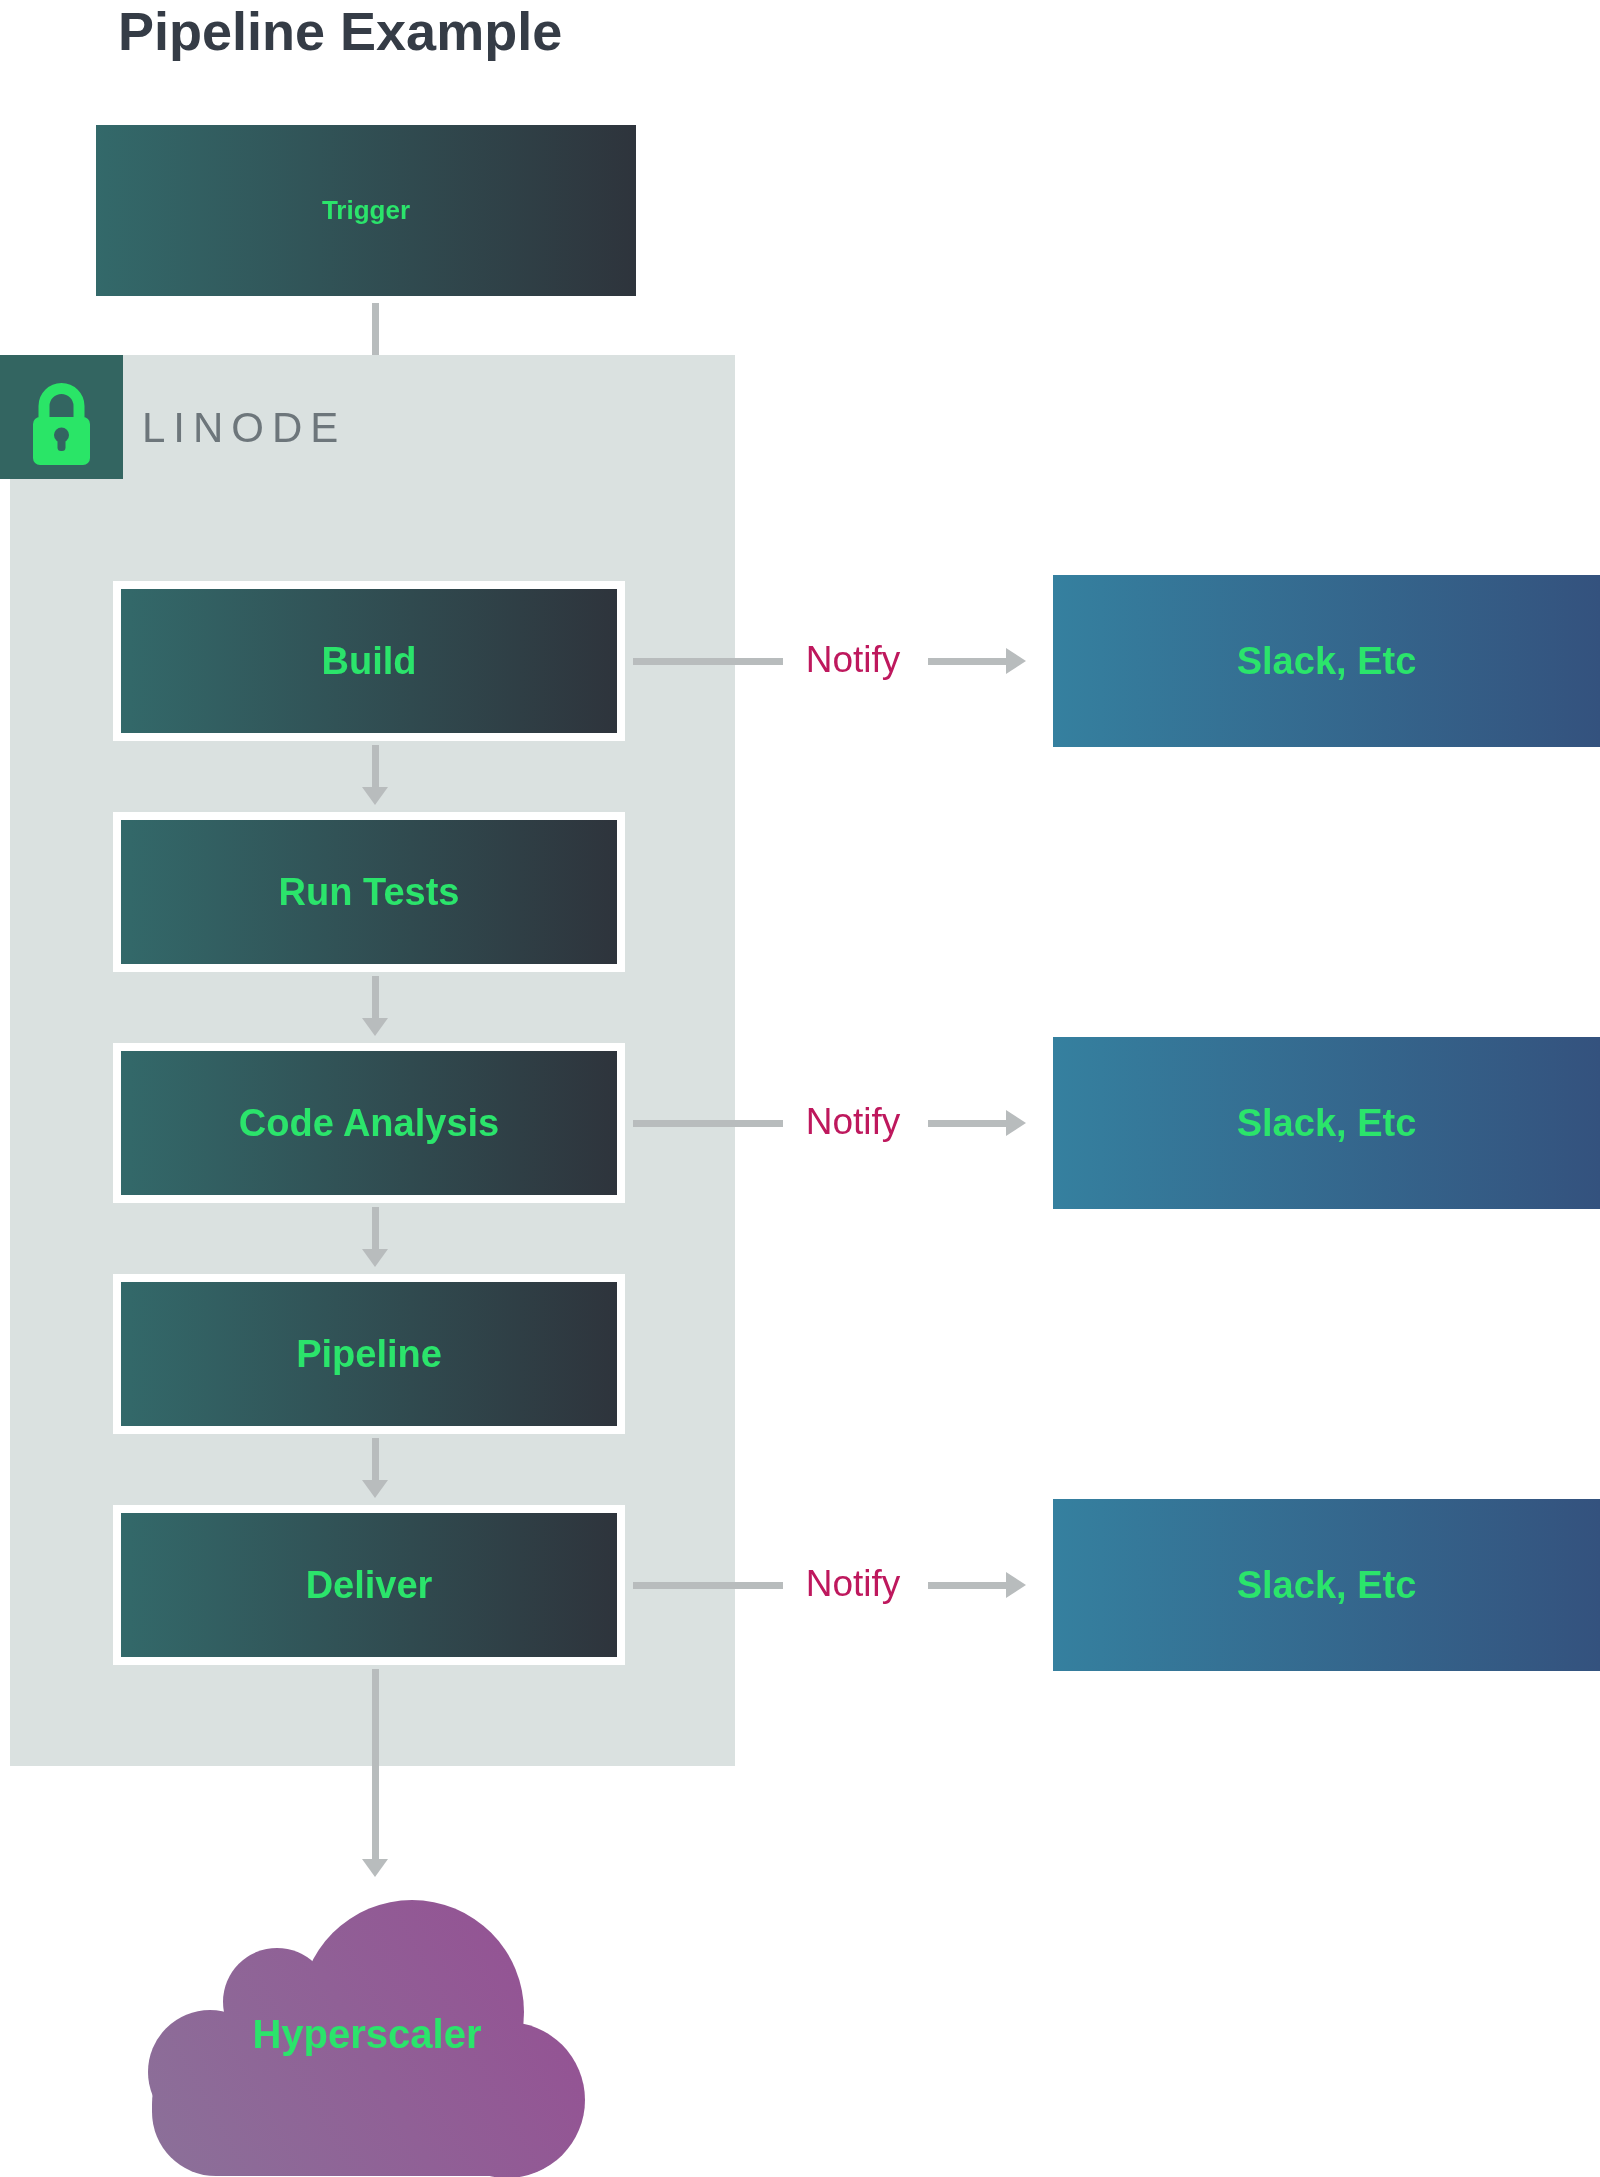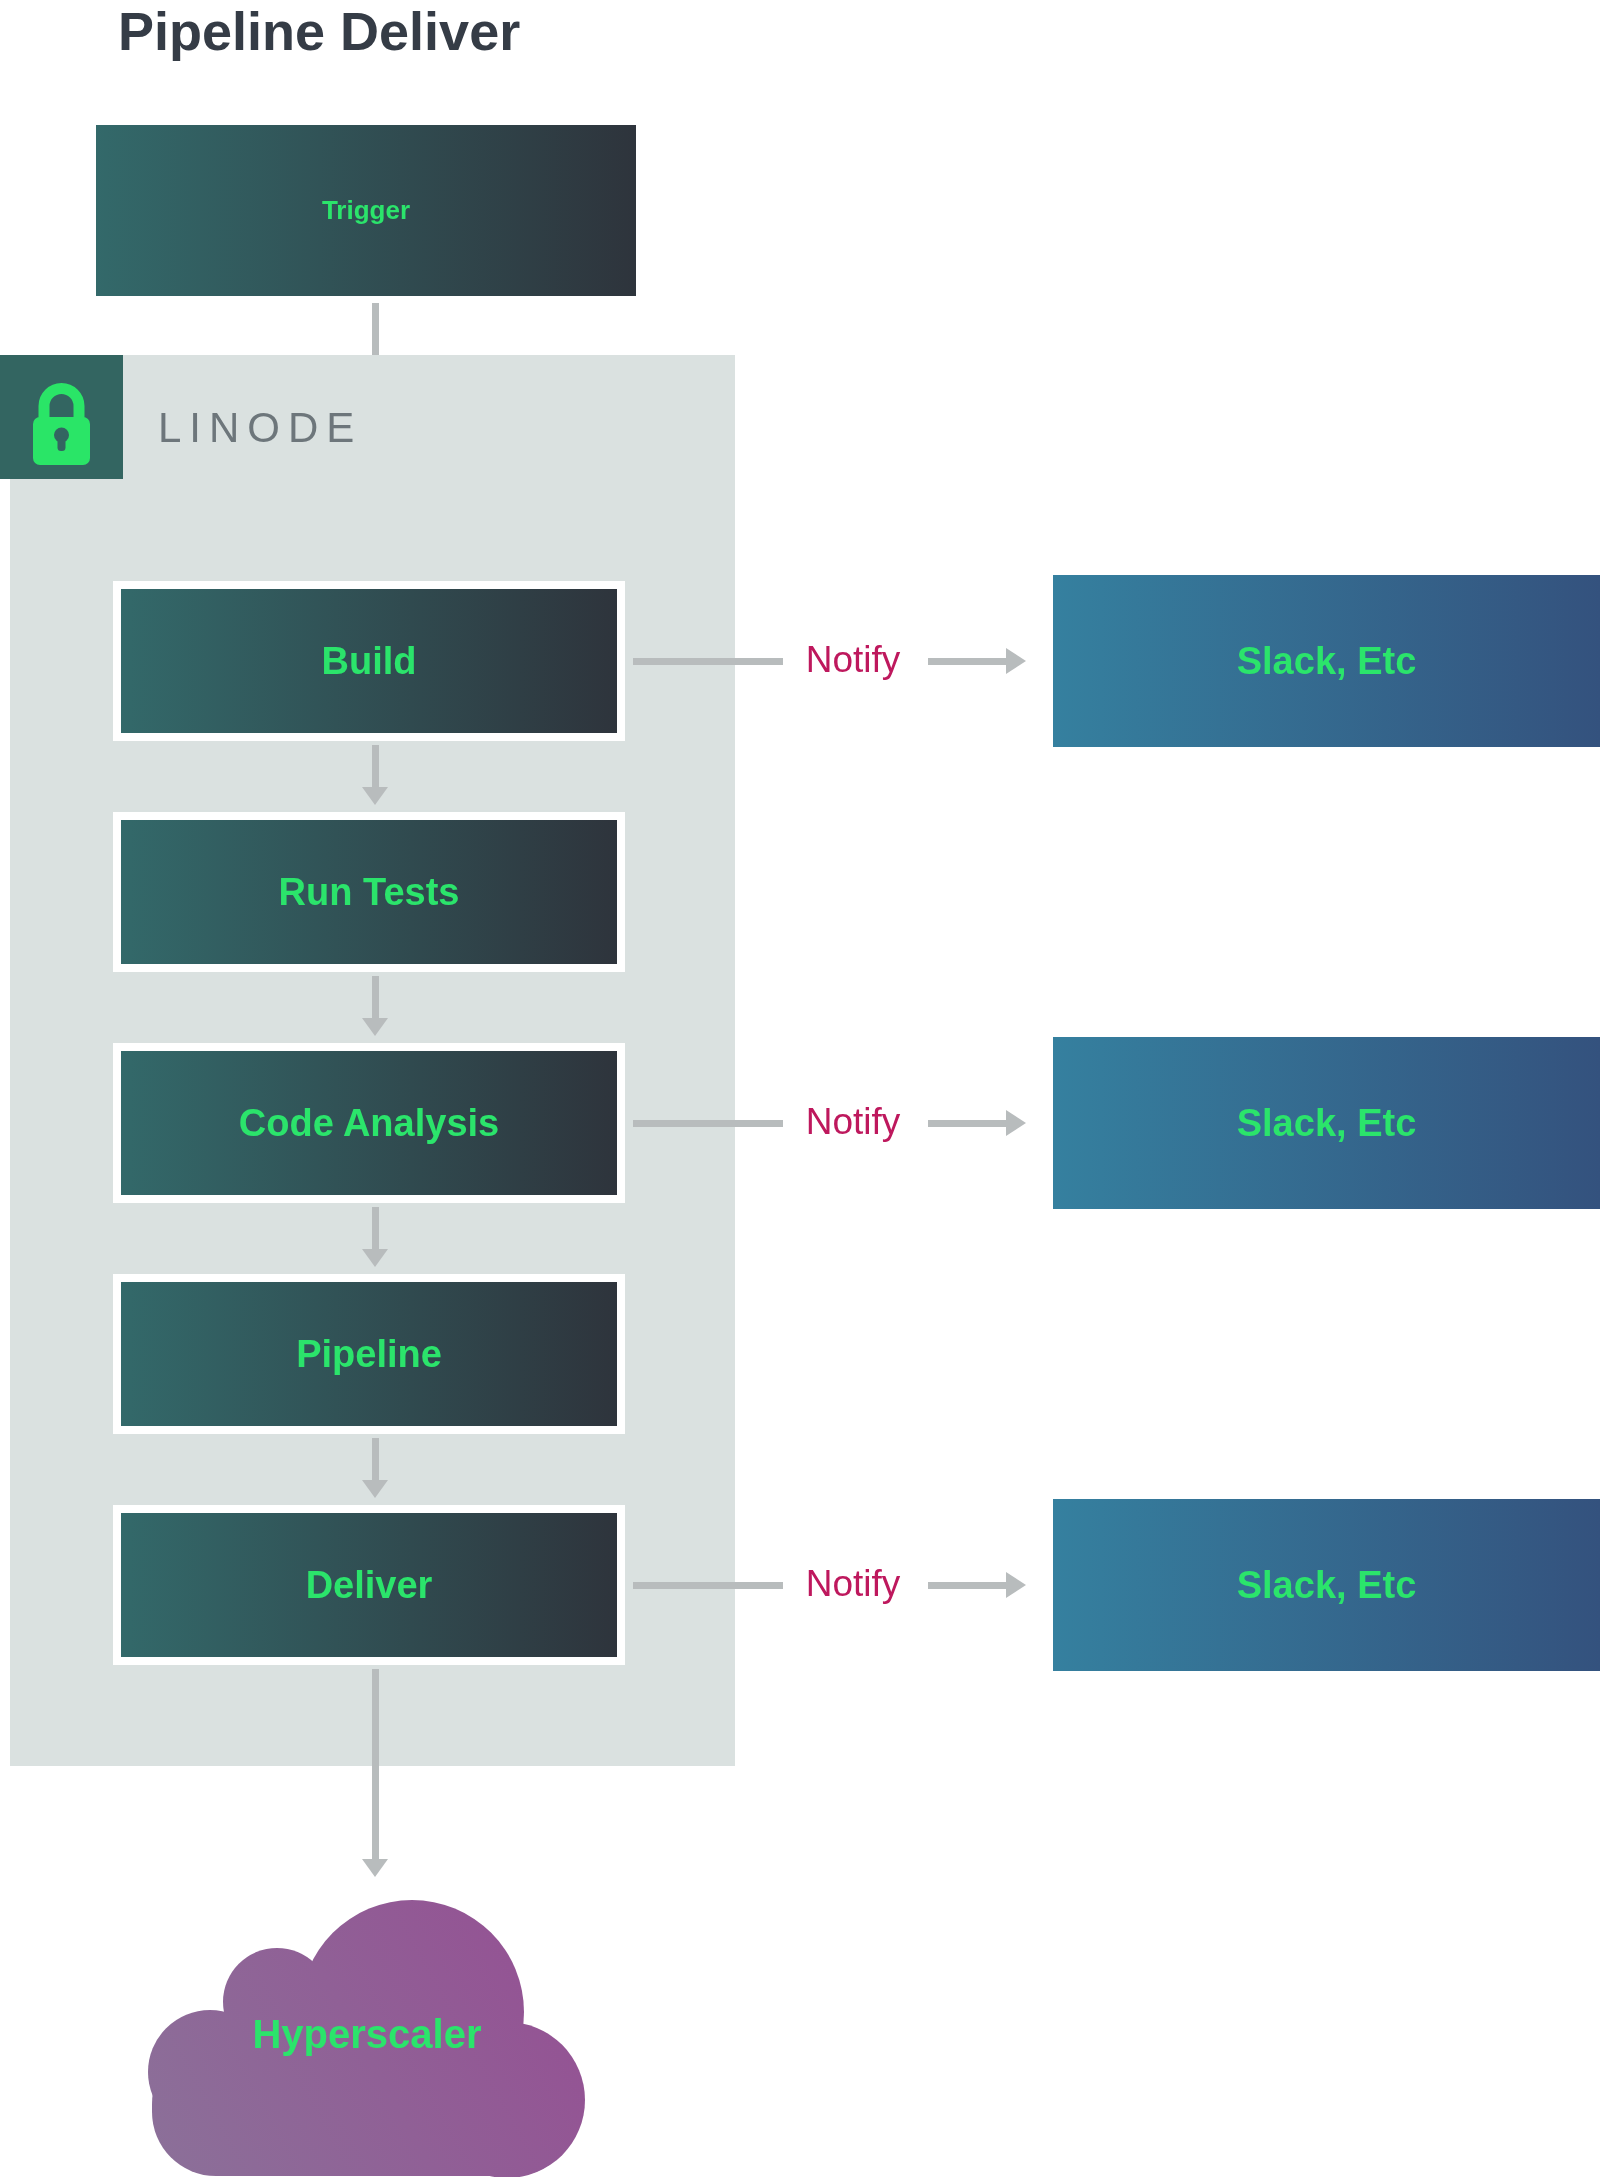--- a/index.html
+++ b/index.html
@@ -15,21 +15,21 @@
   .darkbox{
     position:absolute;display:flex;align-items:center;justify-content:center;
     background:linear-gradient(90deg,#33696a 0%,#2e343c 100%);
   }
   .darkbox .lbl{color:#2be46b;font-weight:700;font-size:26px;}
   .trigger{left:96px;top:125px;width:540px;height:171px;}
   
   .panel{position:absolute;left:10px;top:355px;width:725px;height:1411px;background:#dae1e0;}
   .lock-tile{position:absolute;left:0px;top:355px;width:123px;height:124px;background:#336561;
     display:flex;align-items:center;justify-content:center;}
-  .linode-label{position:absolute;left:158px;top:404px;font-size:42px;font-weight:300;
+  .linode-label{position:absolute;left:142px;top:404px;font-size:42px;font-weight:300;
     letter-spacing:8px;color:#6d767b;}
   
   .step{
     position:absolute;left:113px;width:512px;height:160px;
     border:8px solid #ffffff;box-sizing:border-box;
     background:linear-gradient(90deg,#33696a 0%,#2e343c 100%);
     display:flex;align-items:center;justify-content:center;
   }
   .step .lbl{color:#2be46b;font-weight:700;font-size:38px;}
   
@@ -53,21 +53,21 @@
   
   .cloud-wrap{position:absolute;left:142px;top:1888px;width:450px;height:290px;}
   .cloud-label{position:absolute;left:142px;top:2012px;width:450px;text-align:center;
     font-size:40px;font-weight:700;color:#2be46b;}
 </style>
 </head>
 <body>
 
 <div class="canvas">
 
-  <div class="page-title">Pipeline Deliver</div>
+  <div class="page-title">Pipeline Example</div>
 
   <div class="darkbox trigger">
     <span class="lbl">Trigger</span>
   </div>
 
   <div class="vline" style="left:372px;top:303px;height:228px;"></div>
   <div class="head-down" style="left:362px;top:531px;"></div>
 
   <div class="panel"></div>
   <div class="lock-tile">

